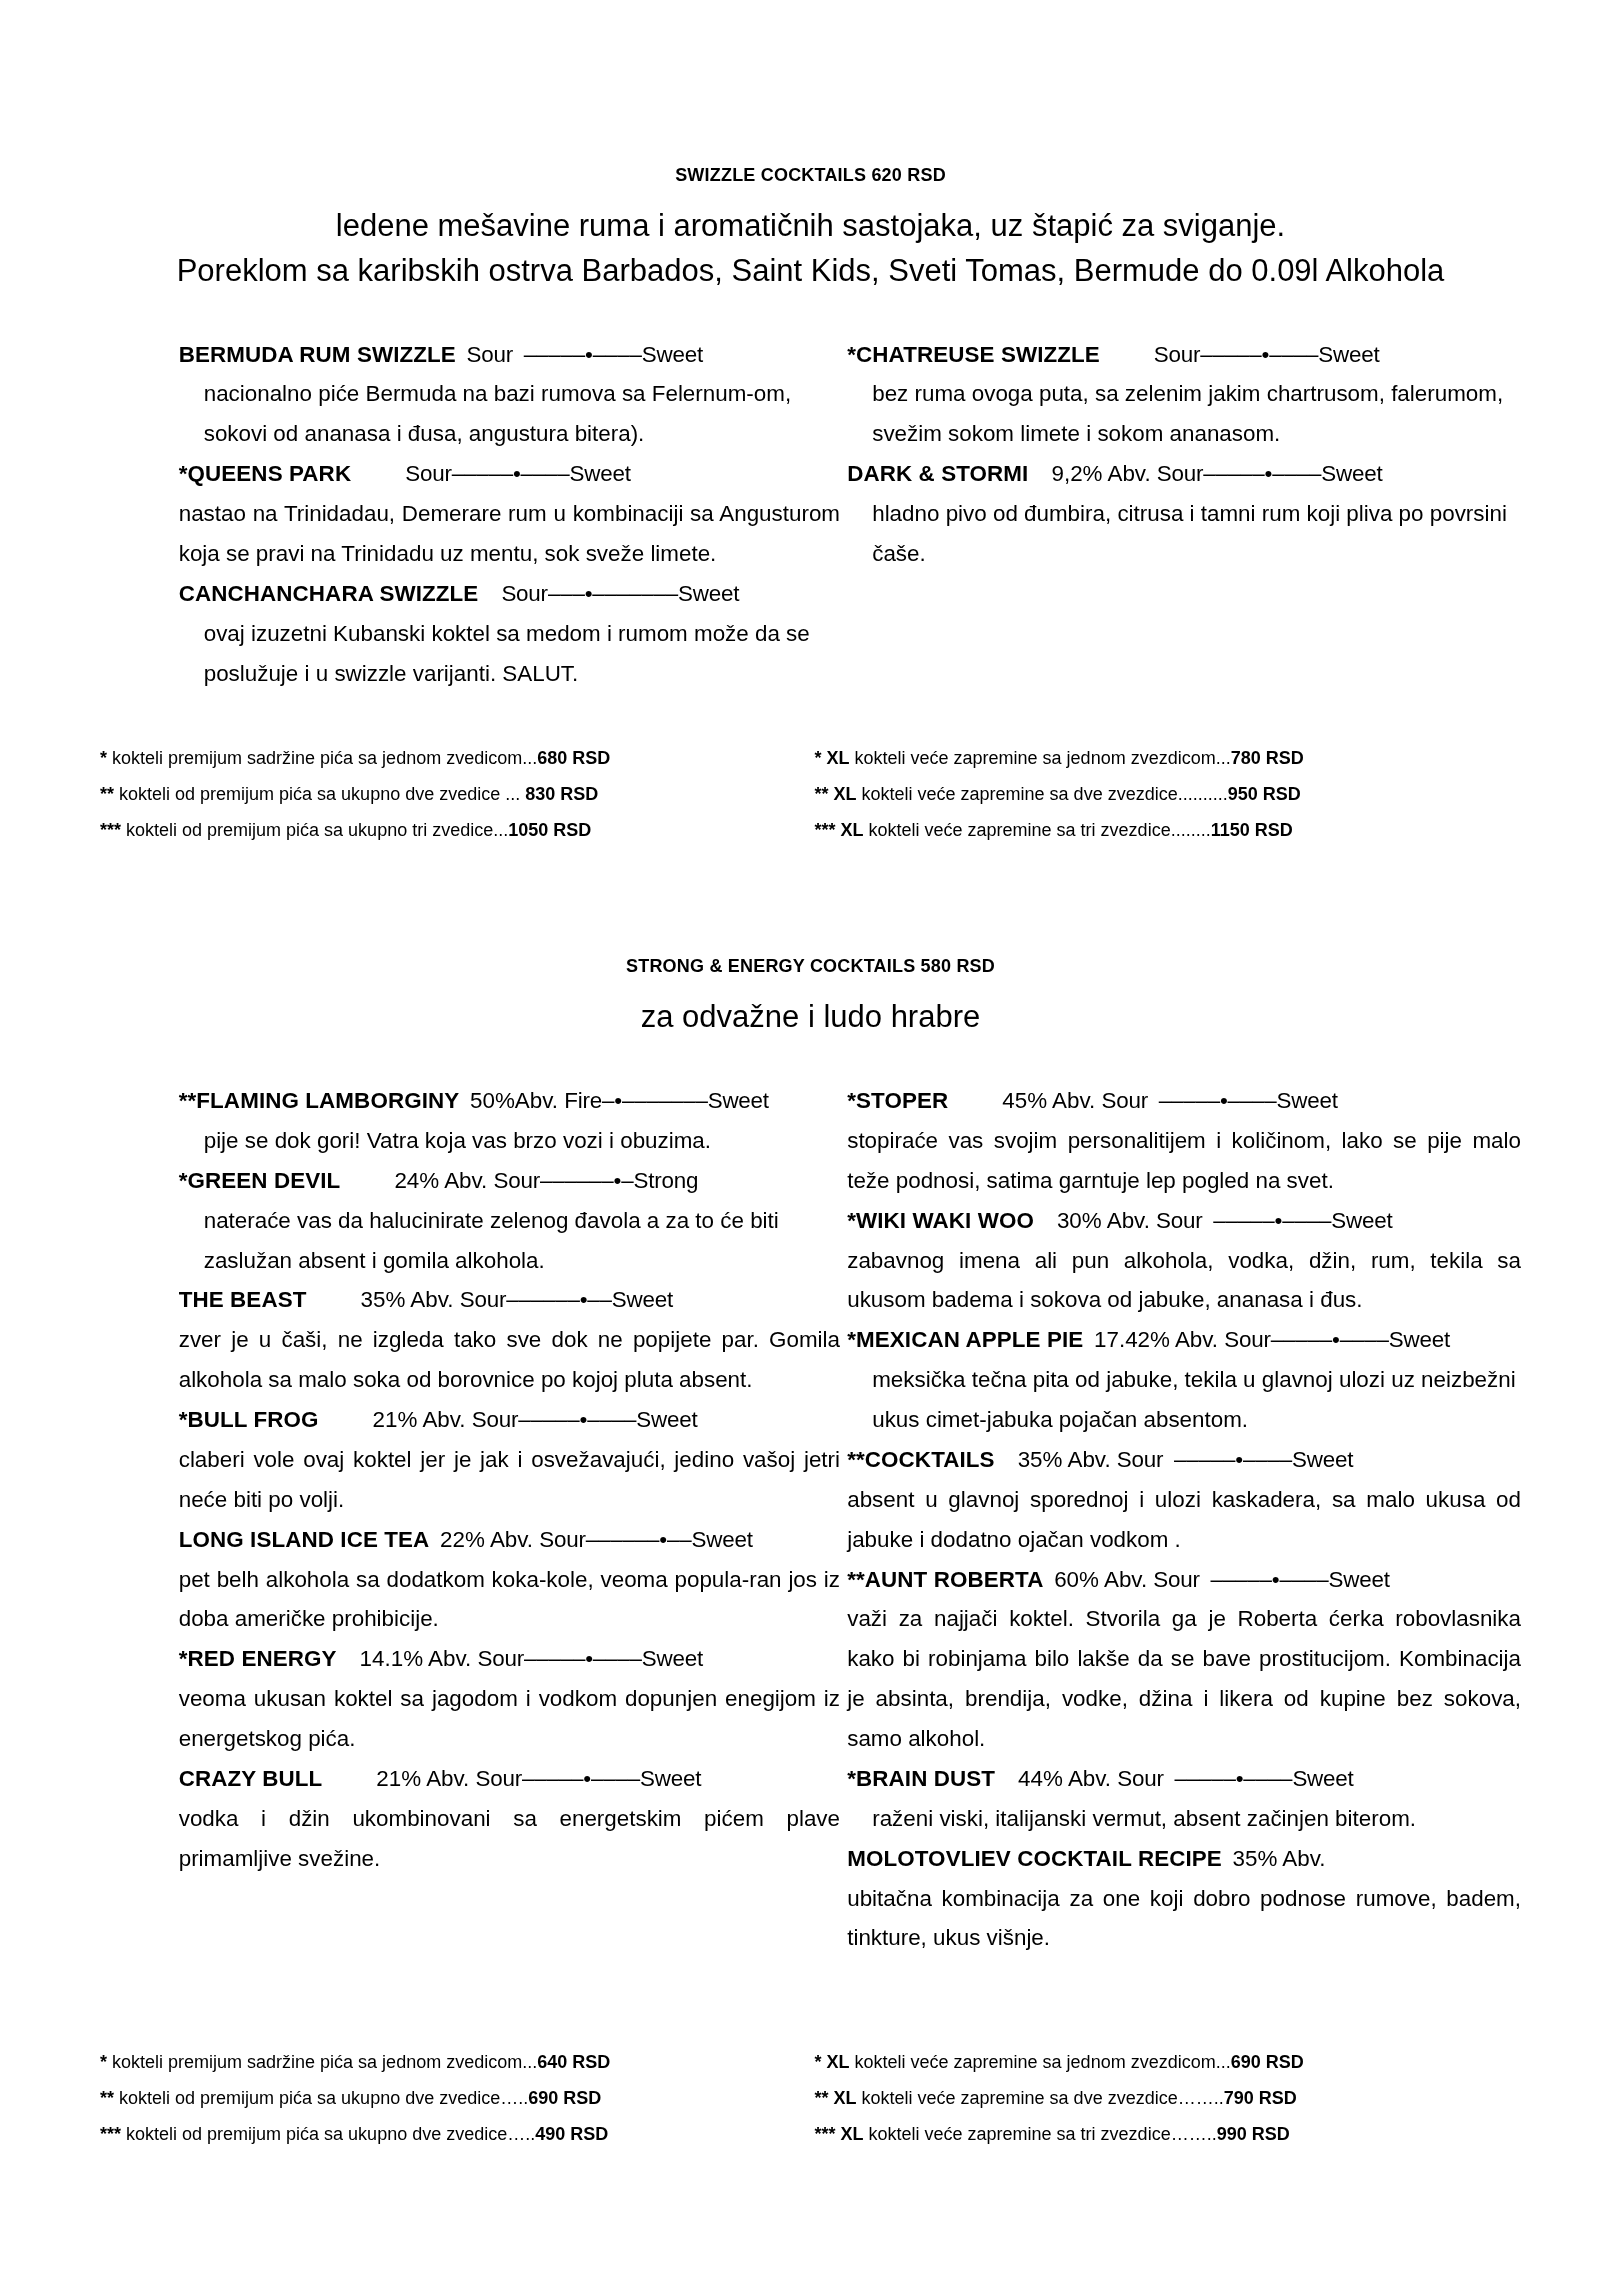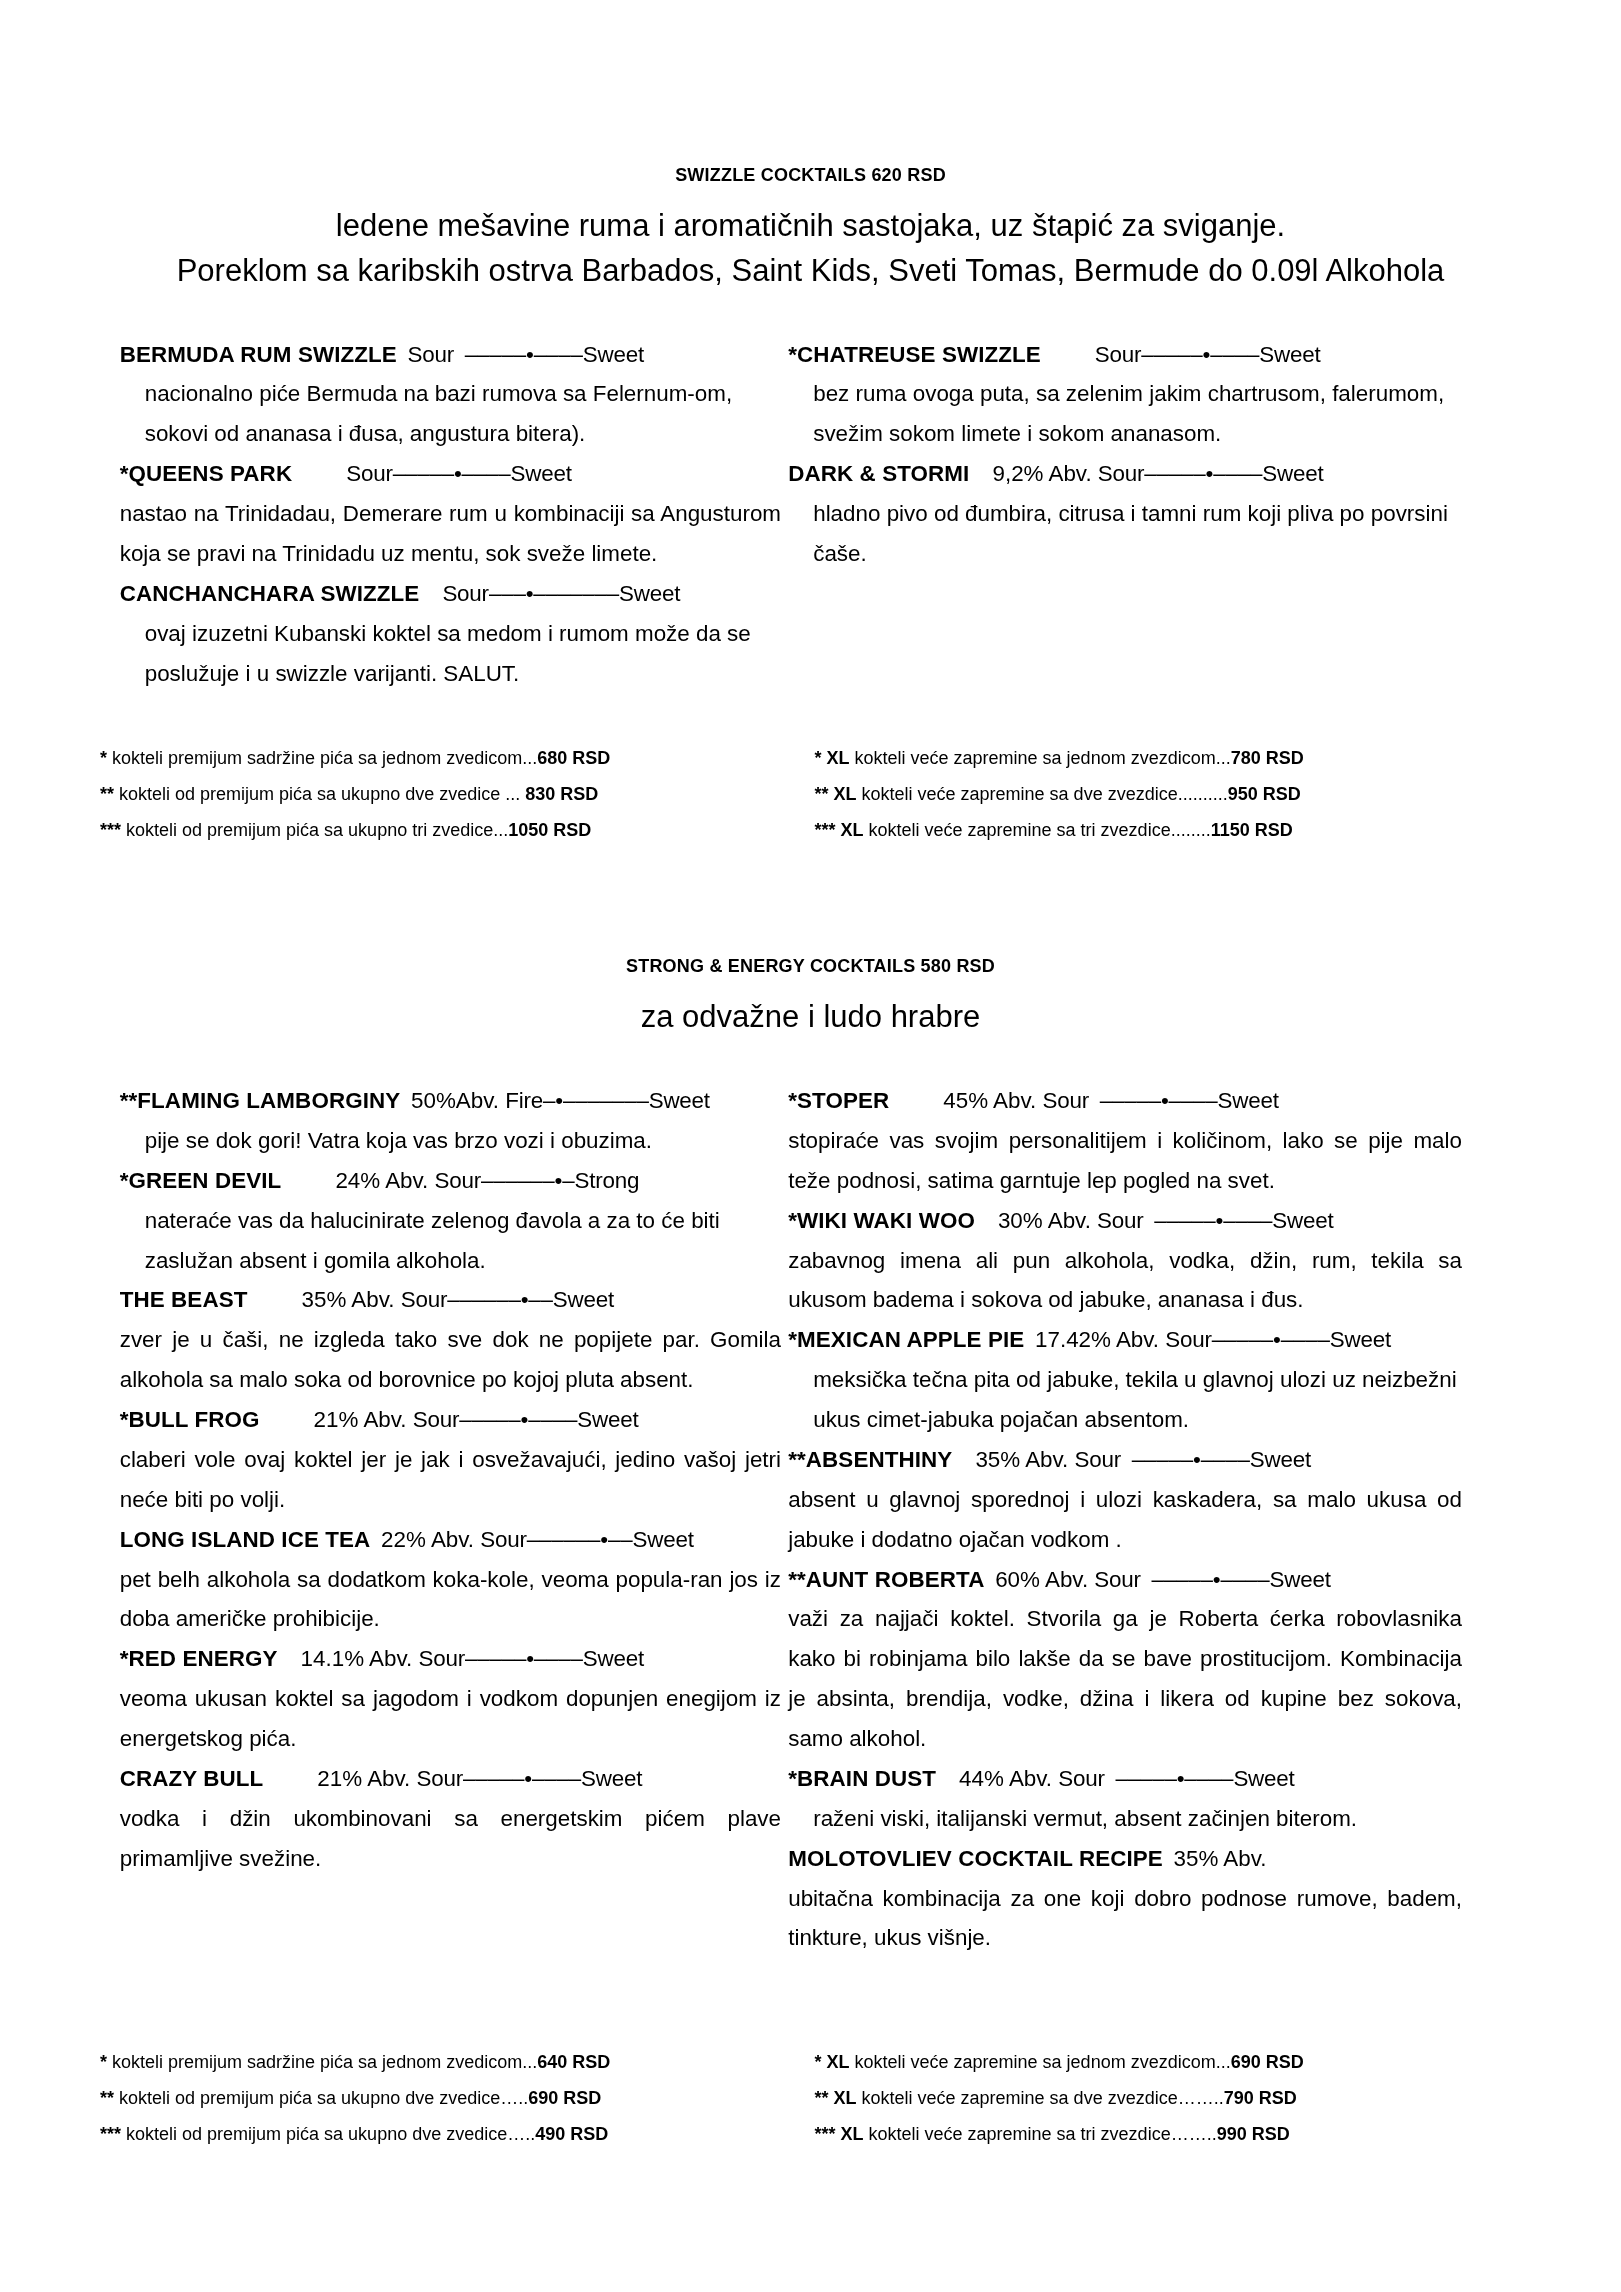--- a/index.html
+++ b/index.html
@@ -36,21 +36,21 @@
   .section-sub {
     font-size: 31px;
     font-weight: normal;
     line-height: 1.45;
     margin: 0;
   }
 
   
   .cols {
     display: flex;
-    justify-content: flex-start;
+    justify-content: flex-end;
     align-items: flex-start;
   }
   .col {
     width: 681px;
     box-sizing: border-box;
   }
   .col-left  { padding-left: 19.7px; }
   .col-right { padding-left: 7.2px; }
 
   .entry { margin: 0 0 0 0; }
@@ -203,21 +203,21 @@
         </div>
         <div class="entry">
           <div class="entry-head"><span class="ename">*WIKI WAKI WOO</span><span class="gap-md"></span><span class="abv">30% Abv.</span> <span class="scale">Sour</span><span class="gap-sm"></span><span class="scale">–––––•––––</span><span class="scale">Sweet</span></div>
           <div class="entry-desc">zabavnog imena ali pun alkohola, vodka, džin, rum, tekila sa ukusom badema i sokova od jabuke, ananasa i đus.</div>
         </div>
         <div class="entry">
           <div class="entry-head"><span class="ename">*MEXICAN APPLE PIE</span><span class="gap-sm"></span><span class="abv">17.42% Abv.</span> <span class="scale">Sour</span><span class="scale">–––––•––––</span><span class="scale">Sweet</span></div>
           <div class="entry-desc nojust">meksička tečna pita od jabuke, tekila u glavnoj ulozi uz neizbežni ukus cimet-jabuka pojačan absentom.</div>
         </div>
         <div class="entry">
-          <div class="entry-head"><span class="ename">**ABSENTHINY</span><span class="gap-md"></span><span class="abv">35% Abv.</span> <span class="scale">Sour</span><span class="gap-sm"></span><span class="scale">–––––•––––</span><span class="scale">Sweet</span></div>
+          <div class="entry-head"><span class="ename">**COCKTAILS</span><span class="gap-md"></span><span class="abv">35% Abv.</span> <span class="scale">Sour</span><span class="gap-sm"></span><span class="scale">–––––•––––</span><span class="scale">Sweet</span></div>
           <div class="entry-desc">absent u glavnoj sporednoj i ulozi kaskadera, sa malo ukusa od jabuke i dodatno ojačan vodkom .</div>
         </div>
         <div class="entry">
           <div class="entry-head"><span class="ename">**AUNT ROBERTA</span><span class="gap-sm"></span><span class="abv">60% Abv.</span> <span class="scale">Sour</span><span class="gap-sm"></span><span class="scale">–––––•––––</span><span class="scale">Sweet</span></div>
           <div class="entry-desc">važi za najjači koktel. Stvorila ga je Roberta ćerka robovlasnika kako  bi robinjama bilo lakše da se  bave prostitucijom. Kombinacija je absinta, brendija, vodke, džina i likera od kupine bez  sokova, samo alkohol.</div>
         </div>
         <div class="entry">
           <div class="entry-head"><span class="ename">*BRAIN DUST</span><span class="gap-md"></span><span class="abv">44% Abv.</span> <span class="scale">Sour</span><span class="gap-sm"></span><span class="scale">–––––•––––</span><span class="scale">Sweet</span></div>
           <div class="entry-desc nojust">raženi viski, italijanski vermut, absent začinjen biterom.</div>
         </div>

